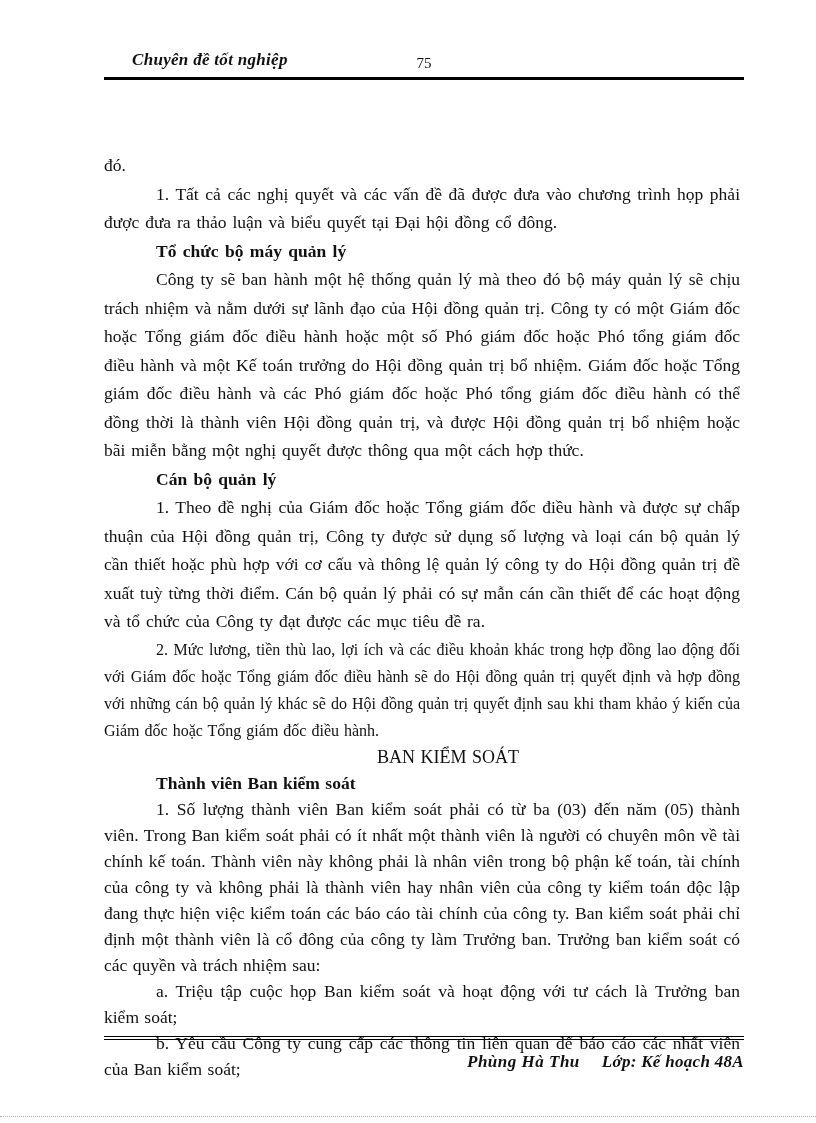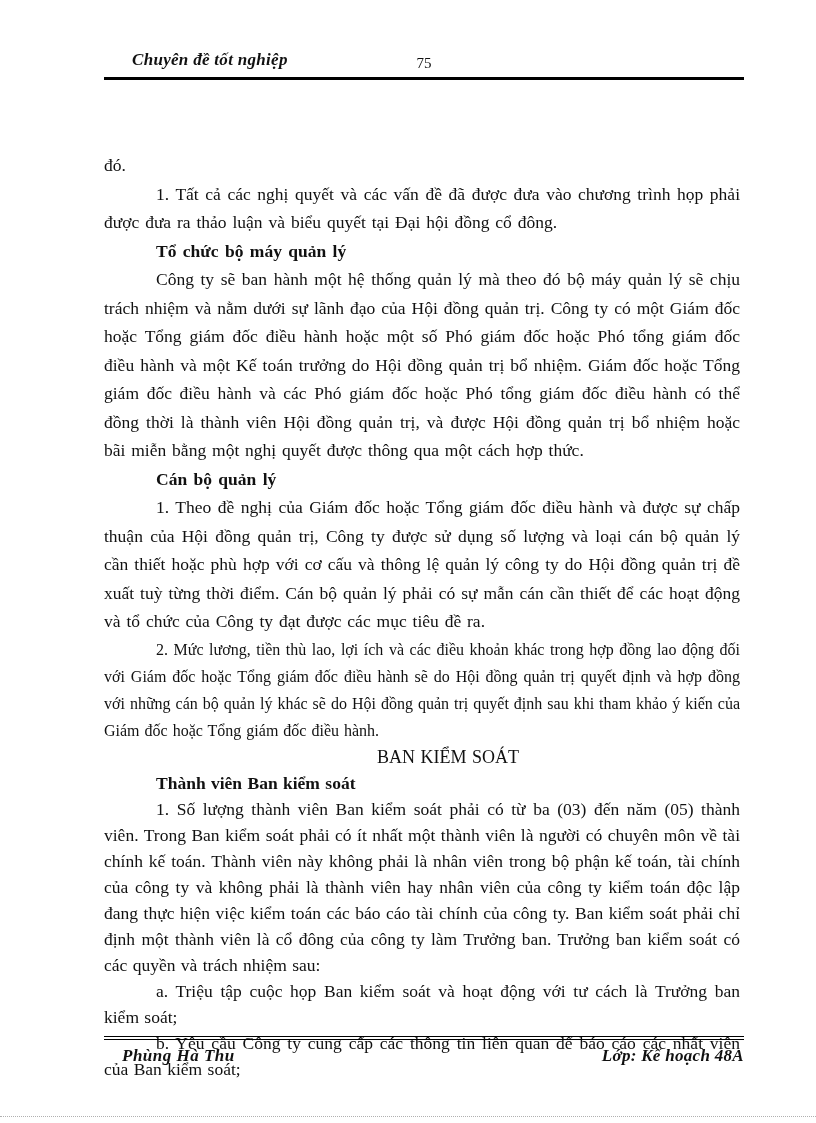--- a/index.html
+++ b/index.html
@@ -85,26 +85,27 @@
     word-spacing: 1px;
   }
 
   
   .page-footer {
     position: absolute;
     left: 104px;
     right: 72px;
     top: 1036px;
     border-top: 4px double #000000;
-    padding-top: 6px;
+    padding-top: 12px;
     display: flex;
-    justify-content: space-between;
+    justify-content: flex-end;
     align-items: baseline;
     font-style: italic;
     font-size: 17px;
+    gap: 22px;
   }
   .footer-author {
     font-weight: bold;
     margin-left: 18px;
     letter-spacing: 0.5px;
   }
   .footer-class {
     font-weight: bold;
     letter-spacing: 0.3px;
   }

